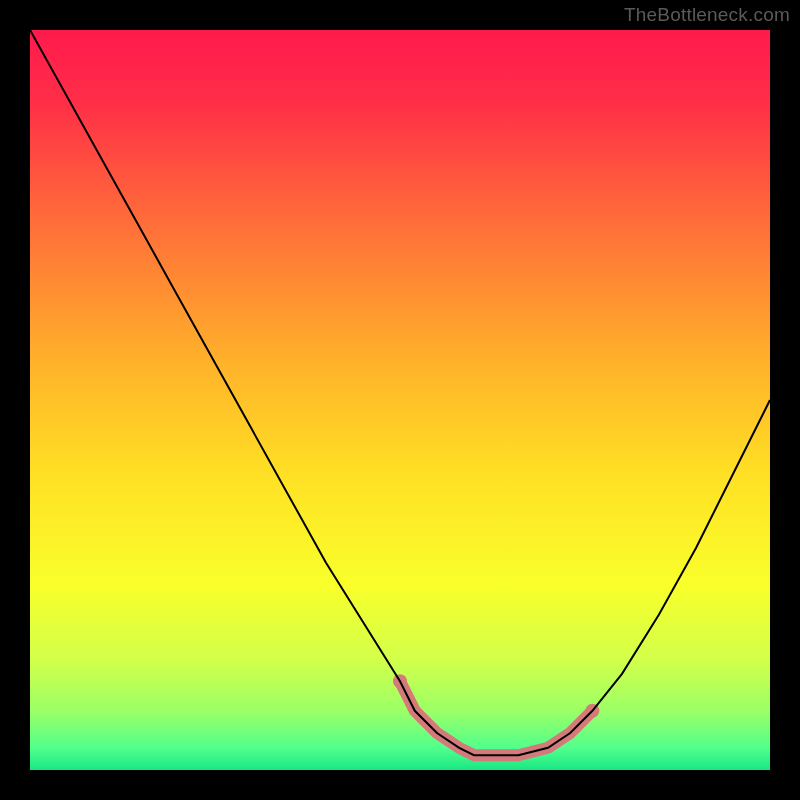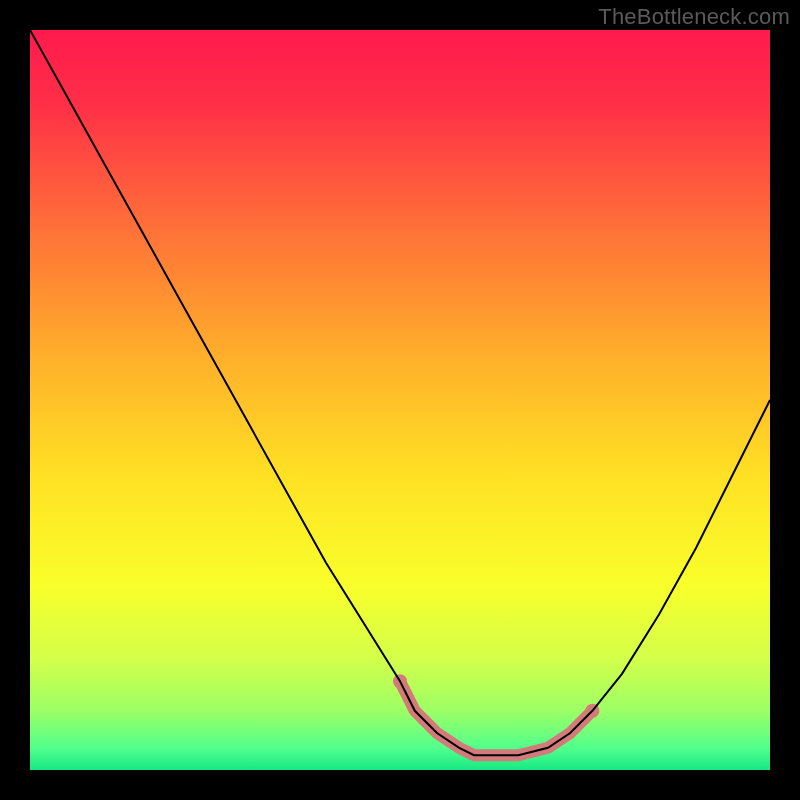--- a/index.html
+++ b/index.html
@@ -31,21 +31,21 @@
   }
   .curve {
     position: absolute;
     inset: 0;
   }
   .watermark {
     position: absolute;
     top: 4px;
     right: 10px;
     font-family: Arial, Helvetica, sans-serif;
-    font-size: 22px;
+    font-size: 19px;
     color: #5a5a5a;
     letter-spacing: 0.2px;
     user-select: none;
   }
 </style>
 </head>
 <body>
 
 <div class="frame">
 

